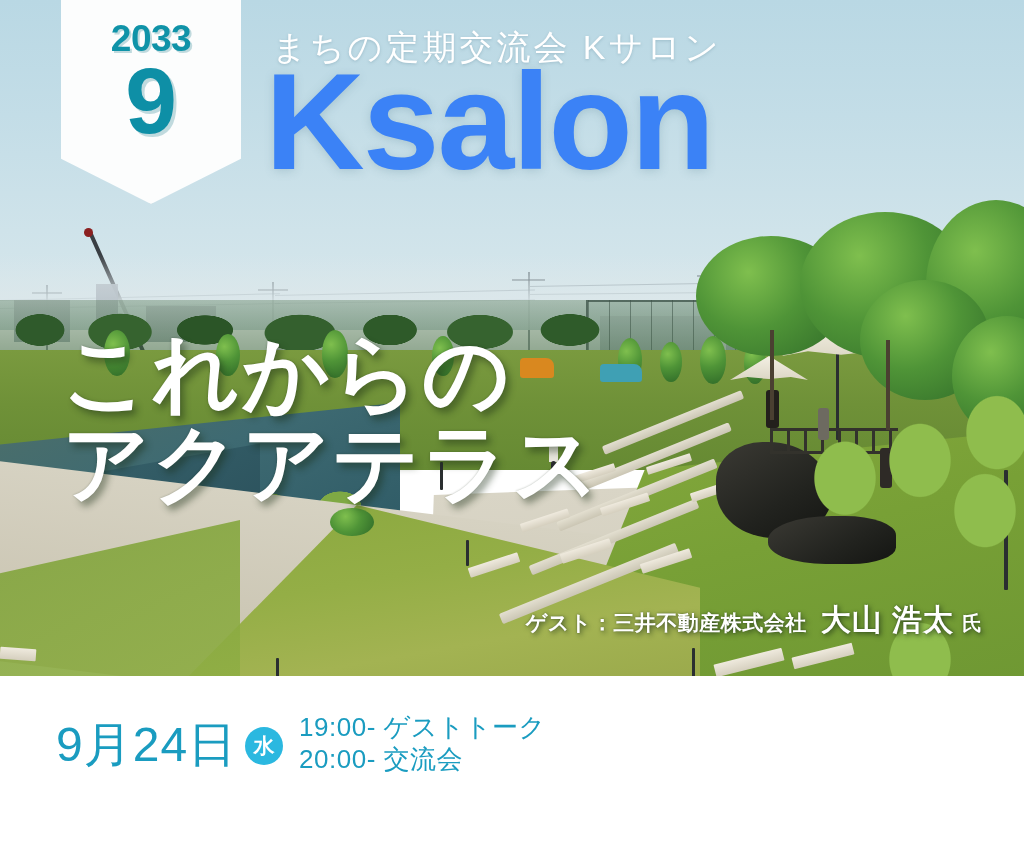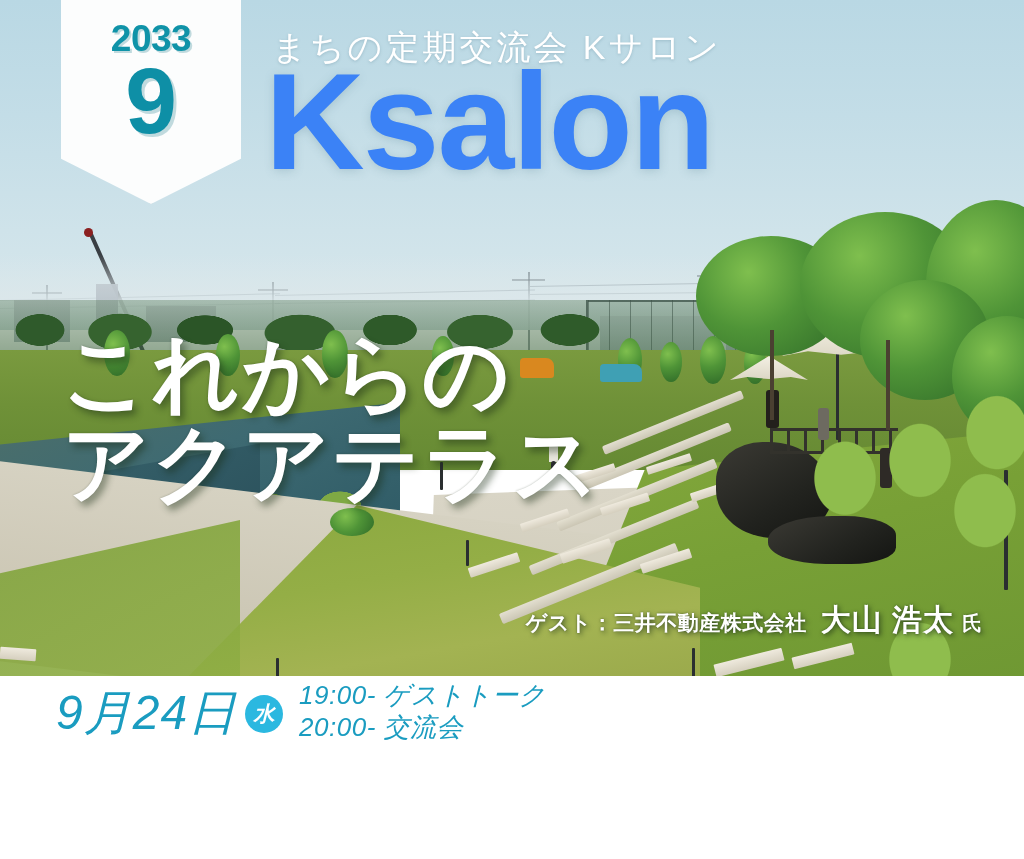--- a/index.html
+++ b/index.html
@@ -229,21 +229,21 @@
   }
   .guest .g-label { font-size:21px; letter-spacing:.5px; }
   .guest .g-name { font-size:30px; letter-spacing:1px; margin-left:14px; }
   .guest .g-suffix { font-size:20px; margin-left:8px; }
 
   
   .footer {
     position:absolute; left:0; top:676px; width:1024px; height:183px;
     background:#ffffff;
   }
-  .f-left { position:absolute; left:56px; top:6px;font-style:italic; }
+  .f-left { position:absolute; left:56px; top:38px; }
   .date-row { display:flex; align-items:center; }
   .date-main {
     font-size:48px; font-weight:500; color:#1a9cc0; line-height:1;
     letter-spacing:1px;
   }
   .dow-badge {
     width:38px; height:38px; border-radius:50%;
     background:#2bb8e0; color:#fff;
     display:flex; align-items:center; justify-content:center;
     font-size:21px; font-weight:bold; margin-left:8px; margin-top:3px;

